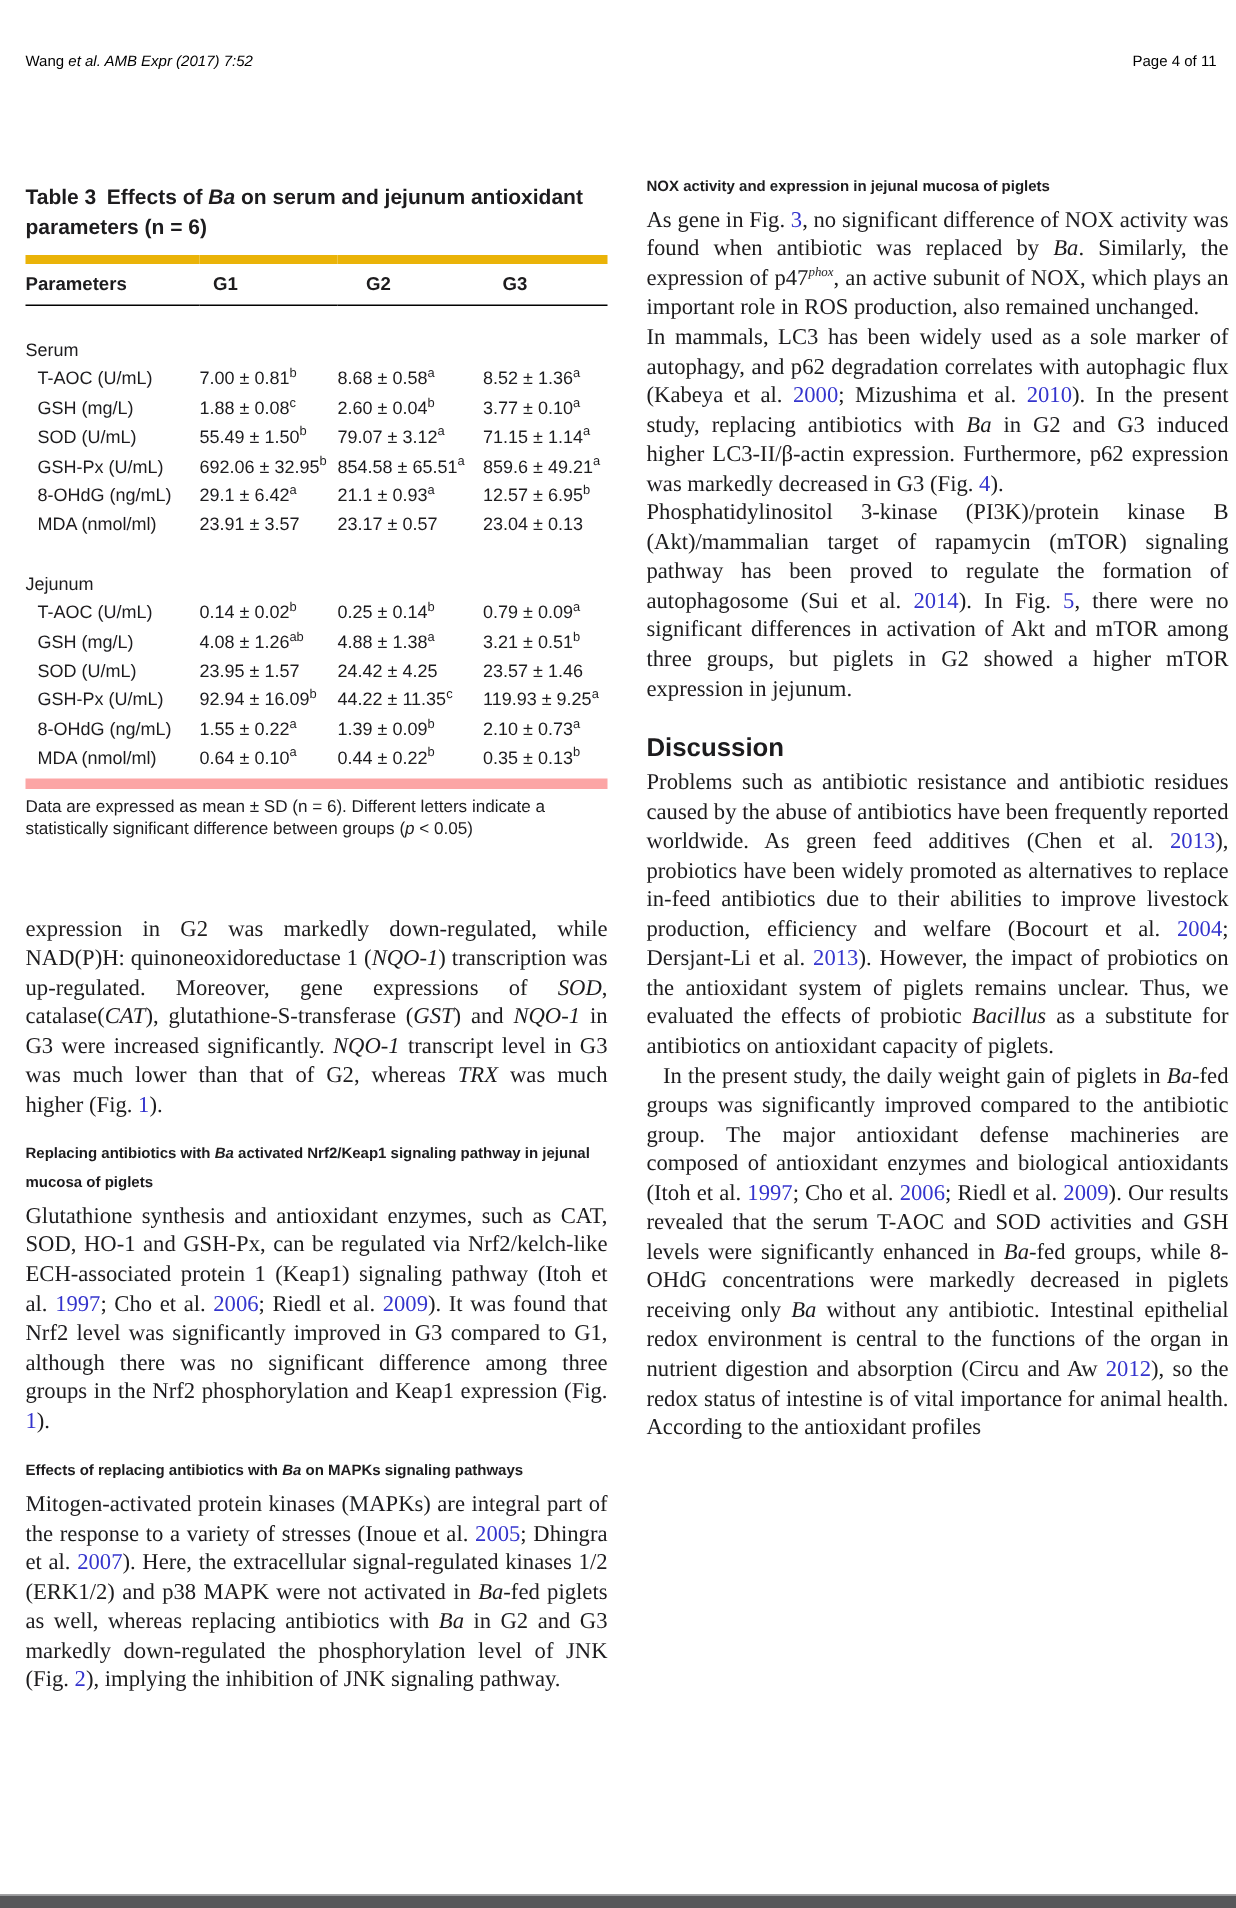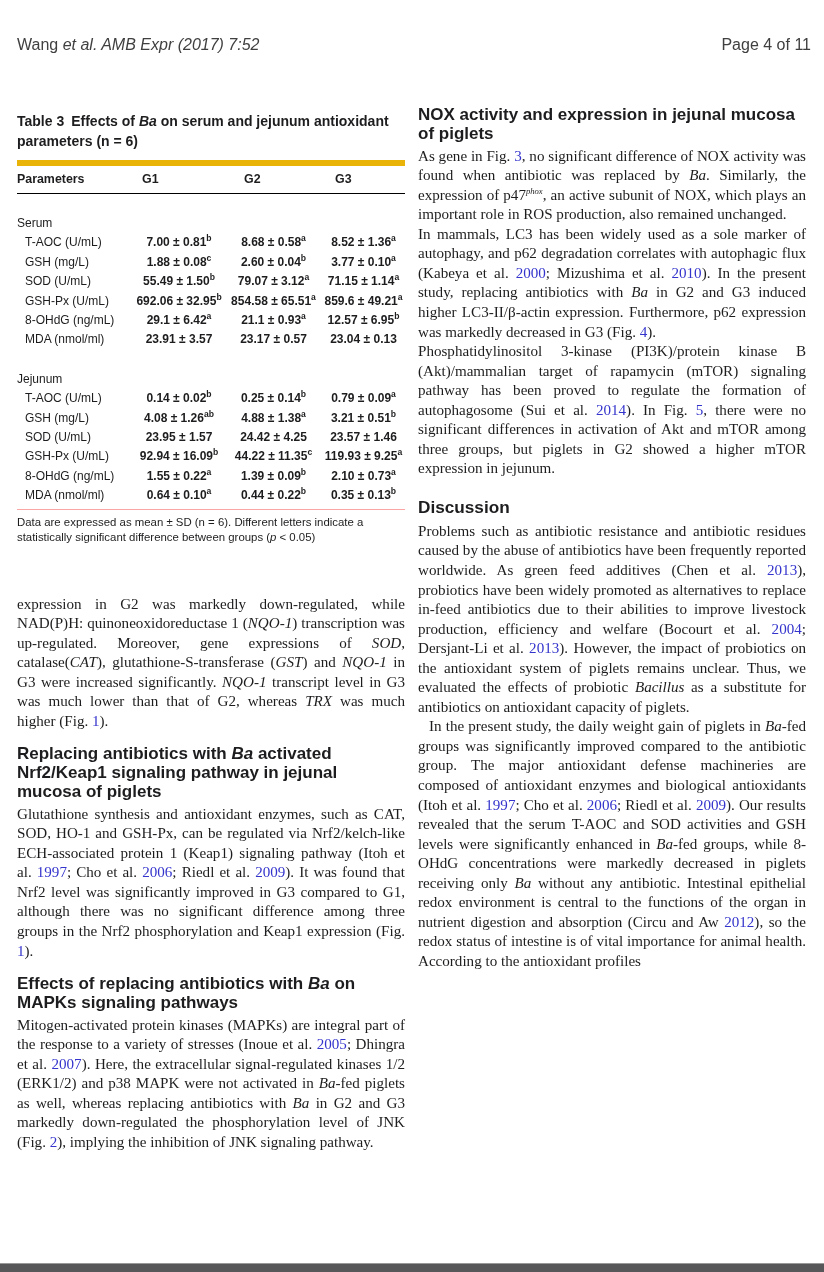--- a/index.html
+++ b/index.html
@@ -2,58 +2,58 @@
 <html><head>
 <meta charset="utf-8">
 <style>
   * { margin:0; padding:0; box-sizing:border-box; }
   html,body { width:824px; height:1272px; background:#ffffff; overflow:hidden; }
   body { position:relative; font-family:"Liberation Serif", serif; color:#1d1c1e; }
 
   .page-header {
     position:absolute; top:36px; left:17px; right:13px;
     display:flex; justify-content:space-between;
-    font-family:"Liberation Sans", sans-serif; font-size:16px; color:#404040;
-  }
-
-  .columns { position:absolute; top:106px; left:17px; display:flex; gap:13px; }
+    font-family:"Liberation Sans", sans-serif; font-size:10px; color:#000000;
+  }
+
+  .columns { position:absolute; top:116px; left:17px; display:flex; gap:26px; }
   .col { width:388px; }
 
   
   .table-title {
     font-family:"Liberation Sans", sans-serif; font-weight:bold;
     font-size:14px; line-height:19.5px; margin-top:6px; margin-bottom:9px;
   }
   table.data { width:100%; border-collapse:collapse; font-family:"Liberation Sans", sans-serif; font-size:12px; }
   table.data th {
     border-top:6px solid #eab308; border-bottom:1px solid #000;
     text-align:left; font-weight:bold; font-size:12.4px;
     padding:6px 0 7px 0; vertical-align:bottom;
   }
   table.data th.g1 { padding-left:9px; }
   table.data th.g2 { padding-left:19px;margin-top:32px; }
   table.data th.g3 { padding-left:13px; }
   table.data td { line-height:19.4px; white-space:nowrap; vertical-align:bottom; }
   td.section-name { padding-top:20px; }
   td.param { padding-left:8px; }
-  td.val { text-align:center;font-weight:bold; }
+  td.val { text-align:left; }
   sup { font-size:8.6px; line-height:0; vertical-align:super; letter-spacing:0; }
   .table-footnote {
-    border-top:1px solid #fca5a5; margin-top:3px; padding-top:5px;
+    border-top:7px solid #fca5a5; margin-top:3px; padding-top:5px;
     font-family:"Liberation Sans", sans-serif; font-size:11.4px; line-height:15.4px;
   }
 
   
   p.body {
     font-size:15.1px; line-height:19.55px; text-align:justify;
   }
   p.indent-first { text-indent:11px; }
   h3.subhead {
     font-family:"Liberation Sans", sans-serif; font-weight:bold;
-    font-size:17px; line-height:18.8px; margin:14px 0 3px 0;
+    font-size:10px; line-height:18.8px; margin:14px 0 3px 0;
     text-align:left;
   }
   h3.first { margin-top:0; }
   h2.discussion {
     font-family:"Liberation Sans", sans-serif; font-weight:bold;
     font-size:17.2px; line-height:21px; margin:18px 0 4px 0;
   }
   .it { font-style:italic; }
   .lnk { color:#3434cd; cursor:pointer; }
   .p-cont { margin-top:49px; }

